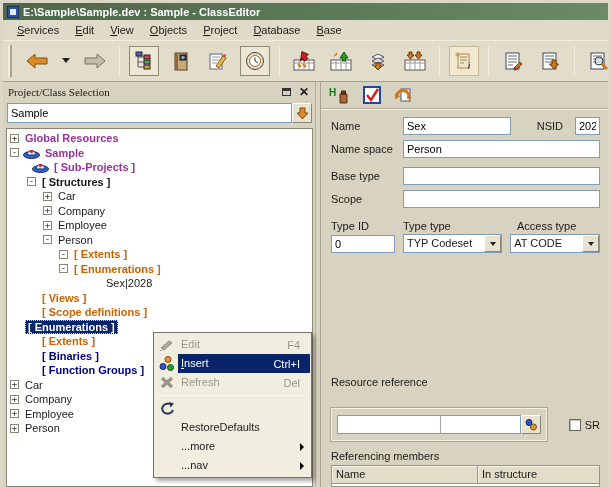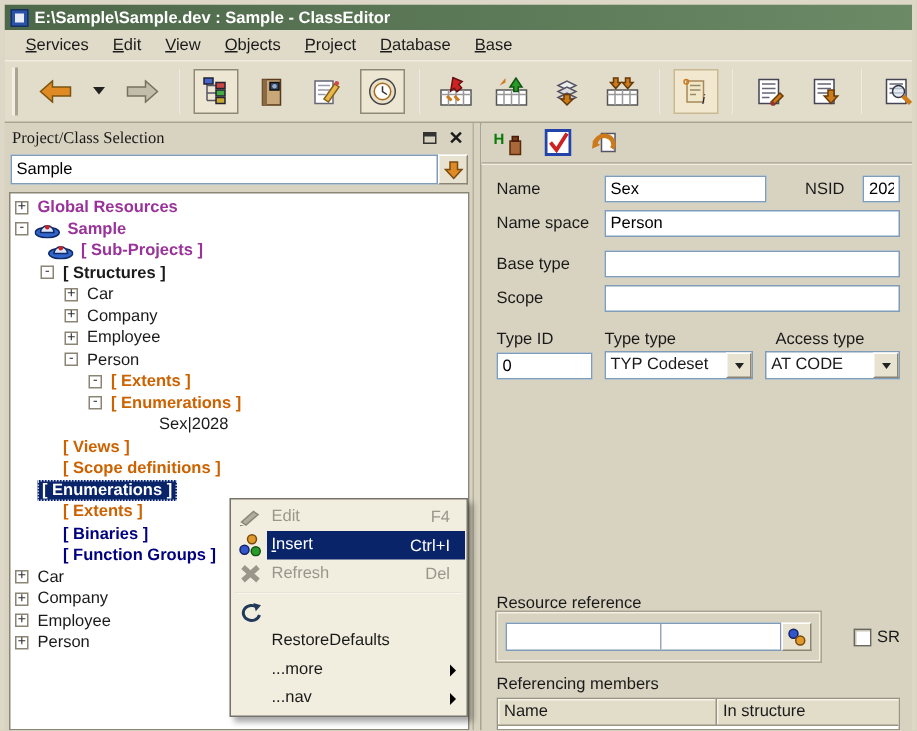--- a/index.html
+++ b/index.html
@@ -79,21 +79,21 @@
   .w-name { width:108px; }
   .w-nsid { width:25px; }
   .grow { flex:1; min-width:0; }
   .collabel { flex:none; }
   .seldd { display:flex; height:19px; border:1px solid #7f9db9; background:#fff; align-items:stretch; }
   .seldd .txt { flex:1; padding:2px 3px; overflow:hidden; }
   .seldd .btn { width:17px; flex:none; background:#e8e3d1; border:1px solid; border-color:#fff #8a8575 #8a8575 #fff; display:flex; align-items:center; justify-content:center; }
   .arrow-dn { width:0; height:0; border-left:3px solid transparent; border-right:3px solid transparent; border-top:4px solid #222; }
   
   .res-section { margin-top:auto; }
-  .res-row { display:flex; align-items:center; margin-top:0; }
+  .res-row { display:flex; align-items:center; margin-top:20px; }
   .groupbox { border:1px solid #f4f0e4; outline:1px solid #a9a492; outline-offset:0; padding:6px 5px; width:232px; display:flex; }
   .split-field { display:flex; flex:1; border:1px solid #7f9db9; background:#fff; height:19px; }
   .split-field .seg1 { flex:1.3; border-right:1px solid #9aa8b9; }
   .split-field .seg2 { flex:1; }
   .ref-btn { width:20px; height:19px; flex:none; background:#e8e3d1; border:1px solid; border-color:#fff #8a8575 #8a8575 #fff; display:flex; align-items:center; justify-content:center; }
   .chk-row { display:flex; align-items:center; margin-left:22px; gap:4px; }
   .checkbox { width:12px; height:12px; background:#fff; border:1px solid #6a685c; box-shadow:inset 1px 1px 0 #c8c4b4; }
   
   .refmem { margin-top:9px; }
   .rtable { margin-top:3px; border:1px solid #9a9582; background:#fff; height:22px; overflow:hidden; }

